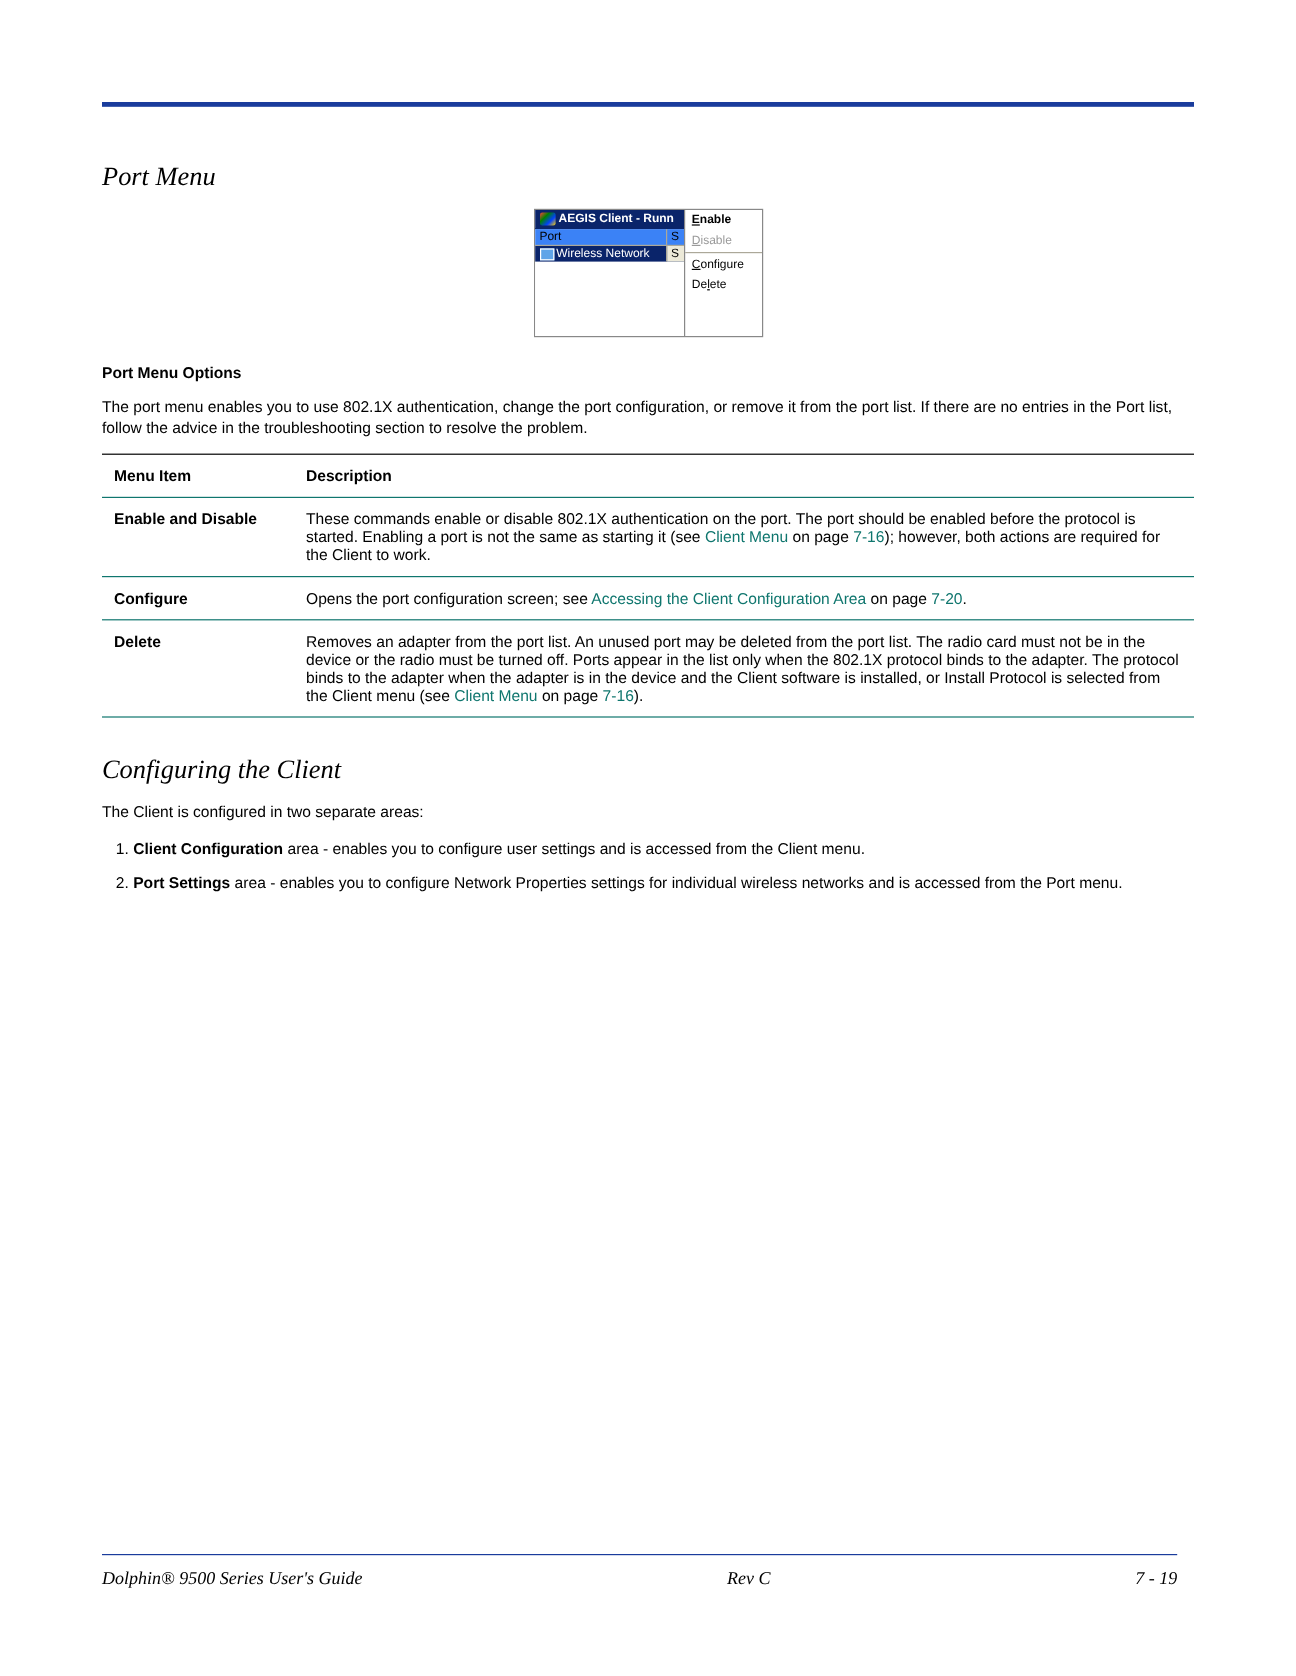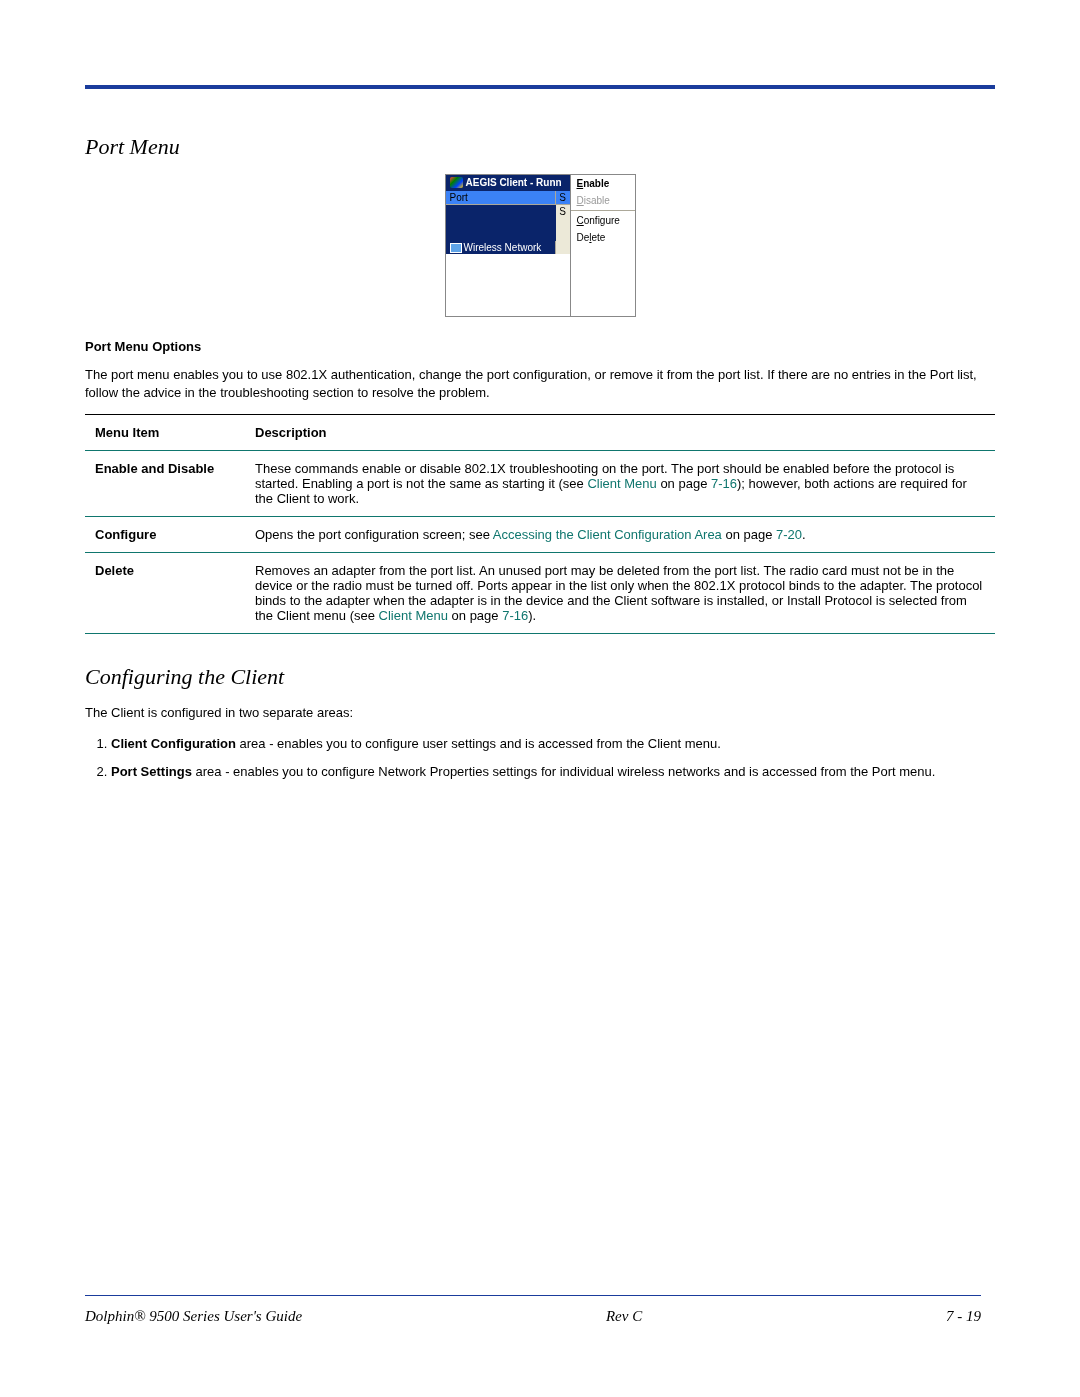--- a/index.html
+++ b/index.html
@@ -84,21 +84,20 @@
   .scr-row {
     display: flex;
     background: #0a246a;
     color: #fff;
   }
   .scr-row .scr-cell-port {
     border-right: 1px solid #aca899;
     display: flex;
     align-items: center;
     gap: 2px;
-    margin-top: 36px;
   }
   .scr-row .scr-cell-s {
     background: #ece9d8;
     color: #000;
   }
   .scr-net-icon {
     width: 10px;
     height: 8px;
     background: #5fa4e8;
     border: 1px solid #fff;
@@ -229,21 +228,21 @@
 
   <table class="opts">
     <tbody>
         <tr>
       <th class="col1">Menu Item</th>
       <th>Description</th>
     </tr>
     <tr>
       <td class="col1">Enable and Disable</td>
       <td>
-        <span>These commands enable or disable 802.1X troubleshooting on the port. The port should be enabled before the protocol is started. Enabling a port is not the same as starting it (see </span><span class="link">Client Menu</span><span> on page </span><span class="link">7-16</span><span>); however, both actions are required for the Client to work.</span>
+        <span>These commands enable or disable 802.1X authentication on the port. The port should be enabled before the protocol is started. Enabling a port is not the same as starting it (see </span><span class="link">Client Menu</span><span> on page </span><span class="link">7-16</span><span>); however, both actions are required for the Client to work.</span>
       </td>
     </tr>
     <tr>
       <td class="col1">Configure</td>
       <td>
         <span>Opens the port configuration screen; see </span><span class="link">Accessing the Client Configuration Area</span><span> on page </span><span class="link">7-20</span><span>.</span>
       </td>
     </tr>
     <tr>
       <td class="col1">Delete</td>

